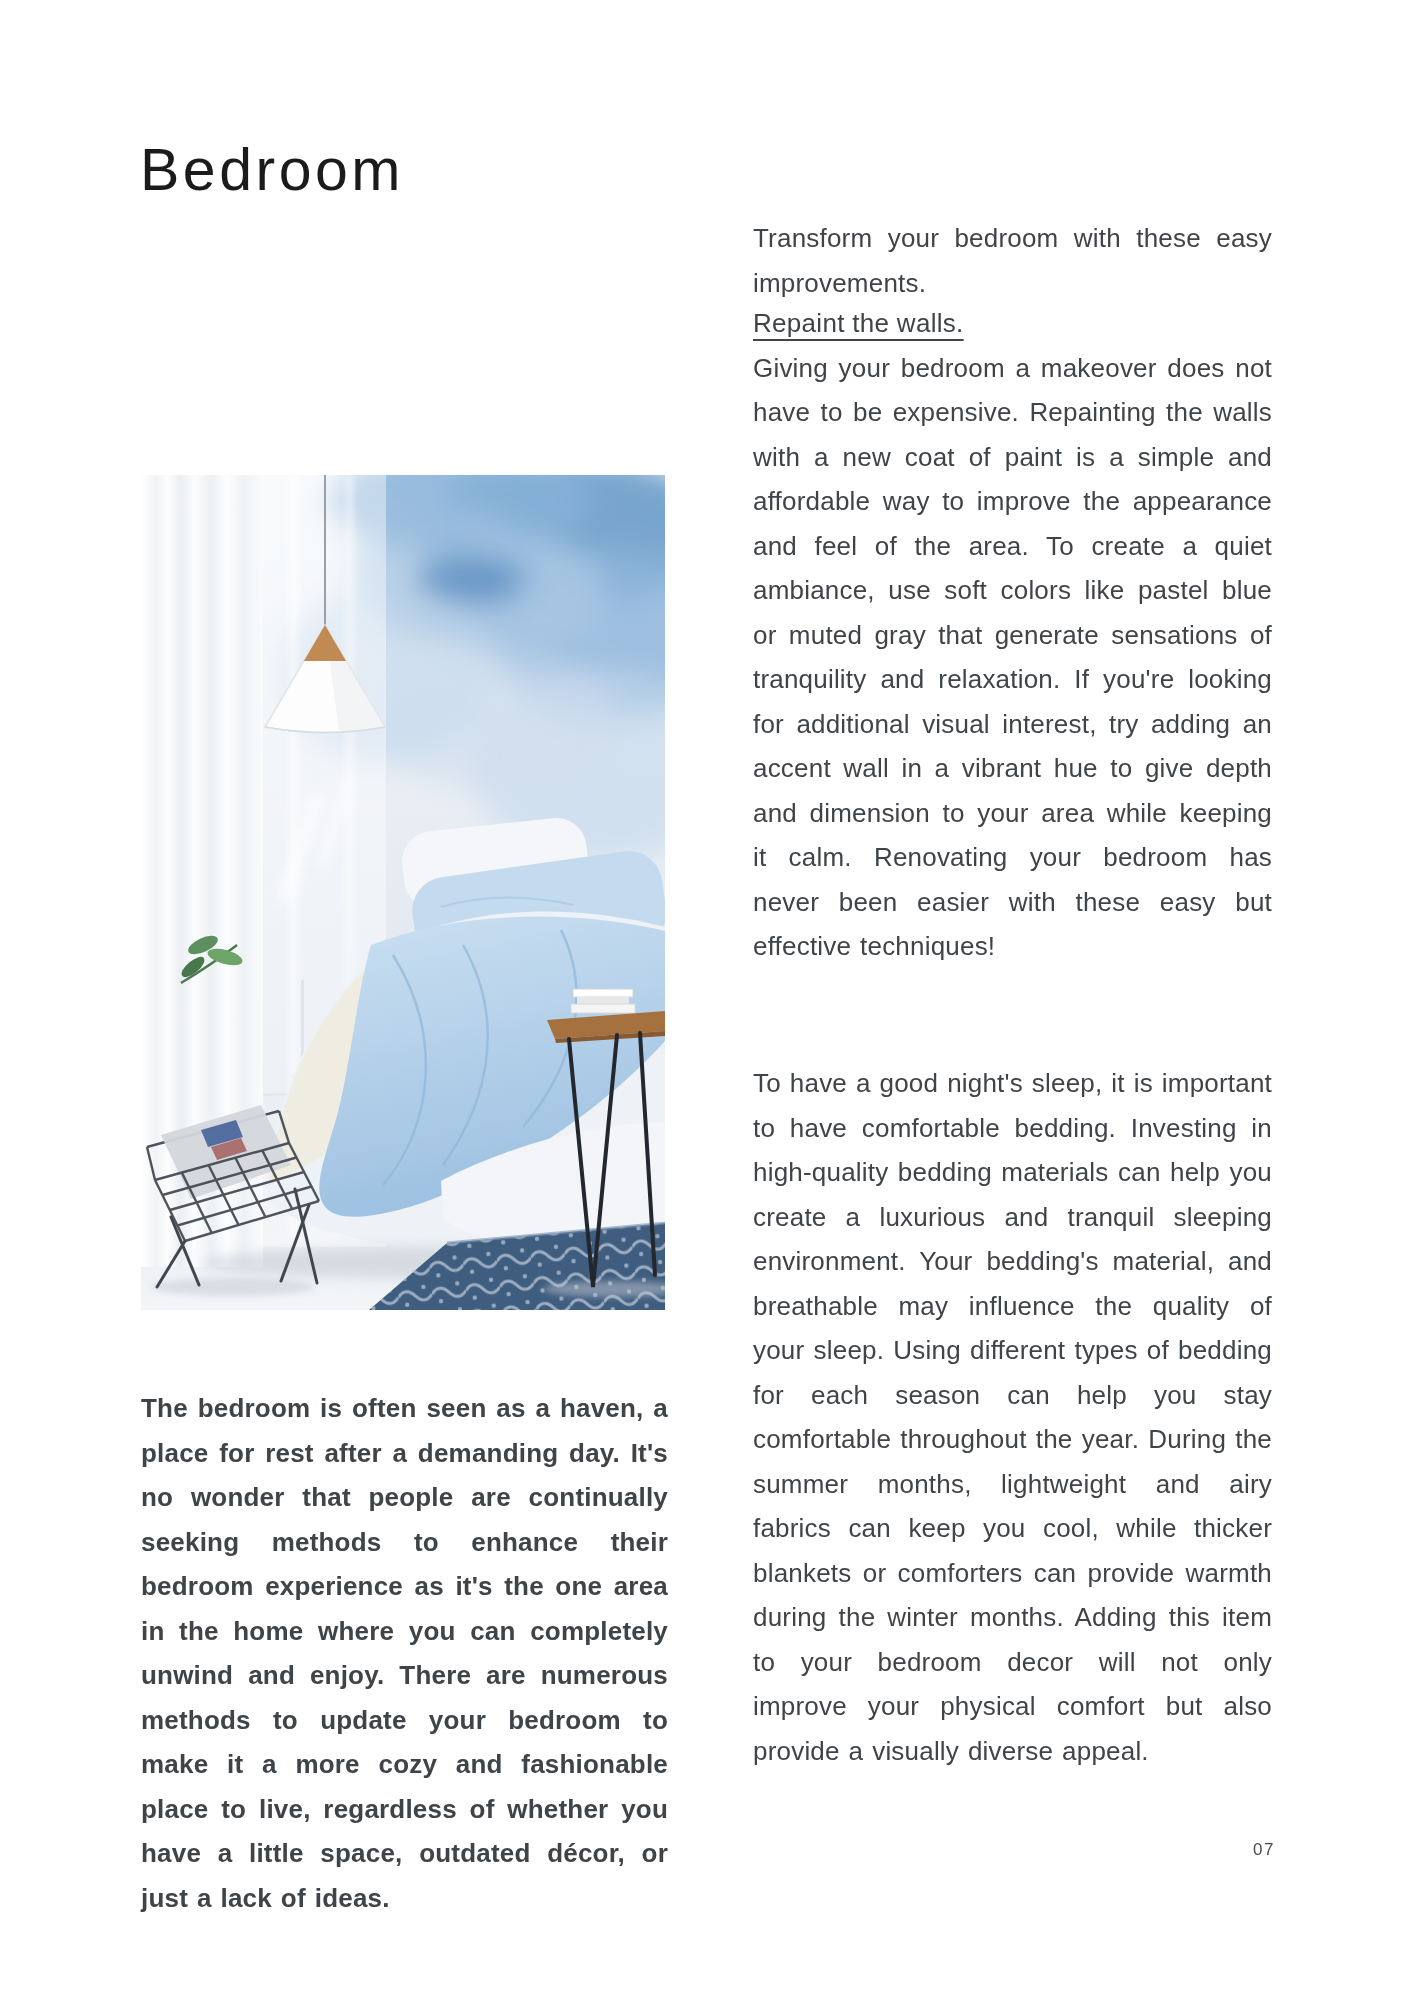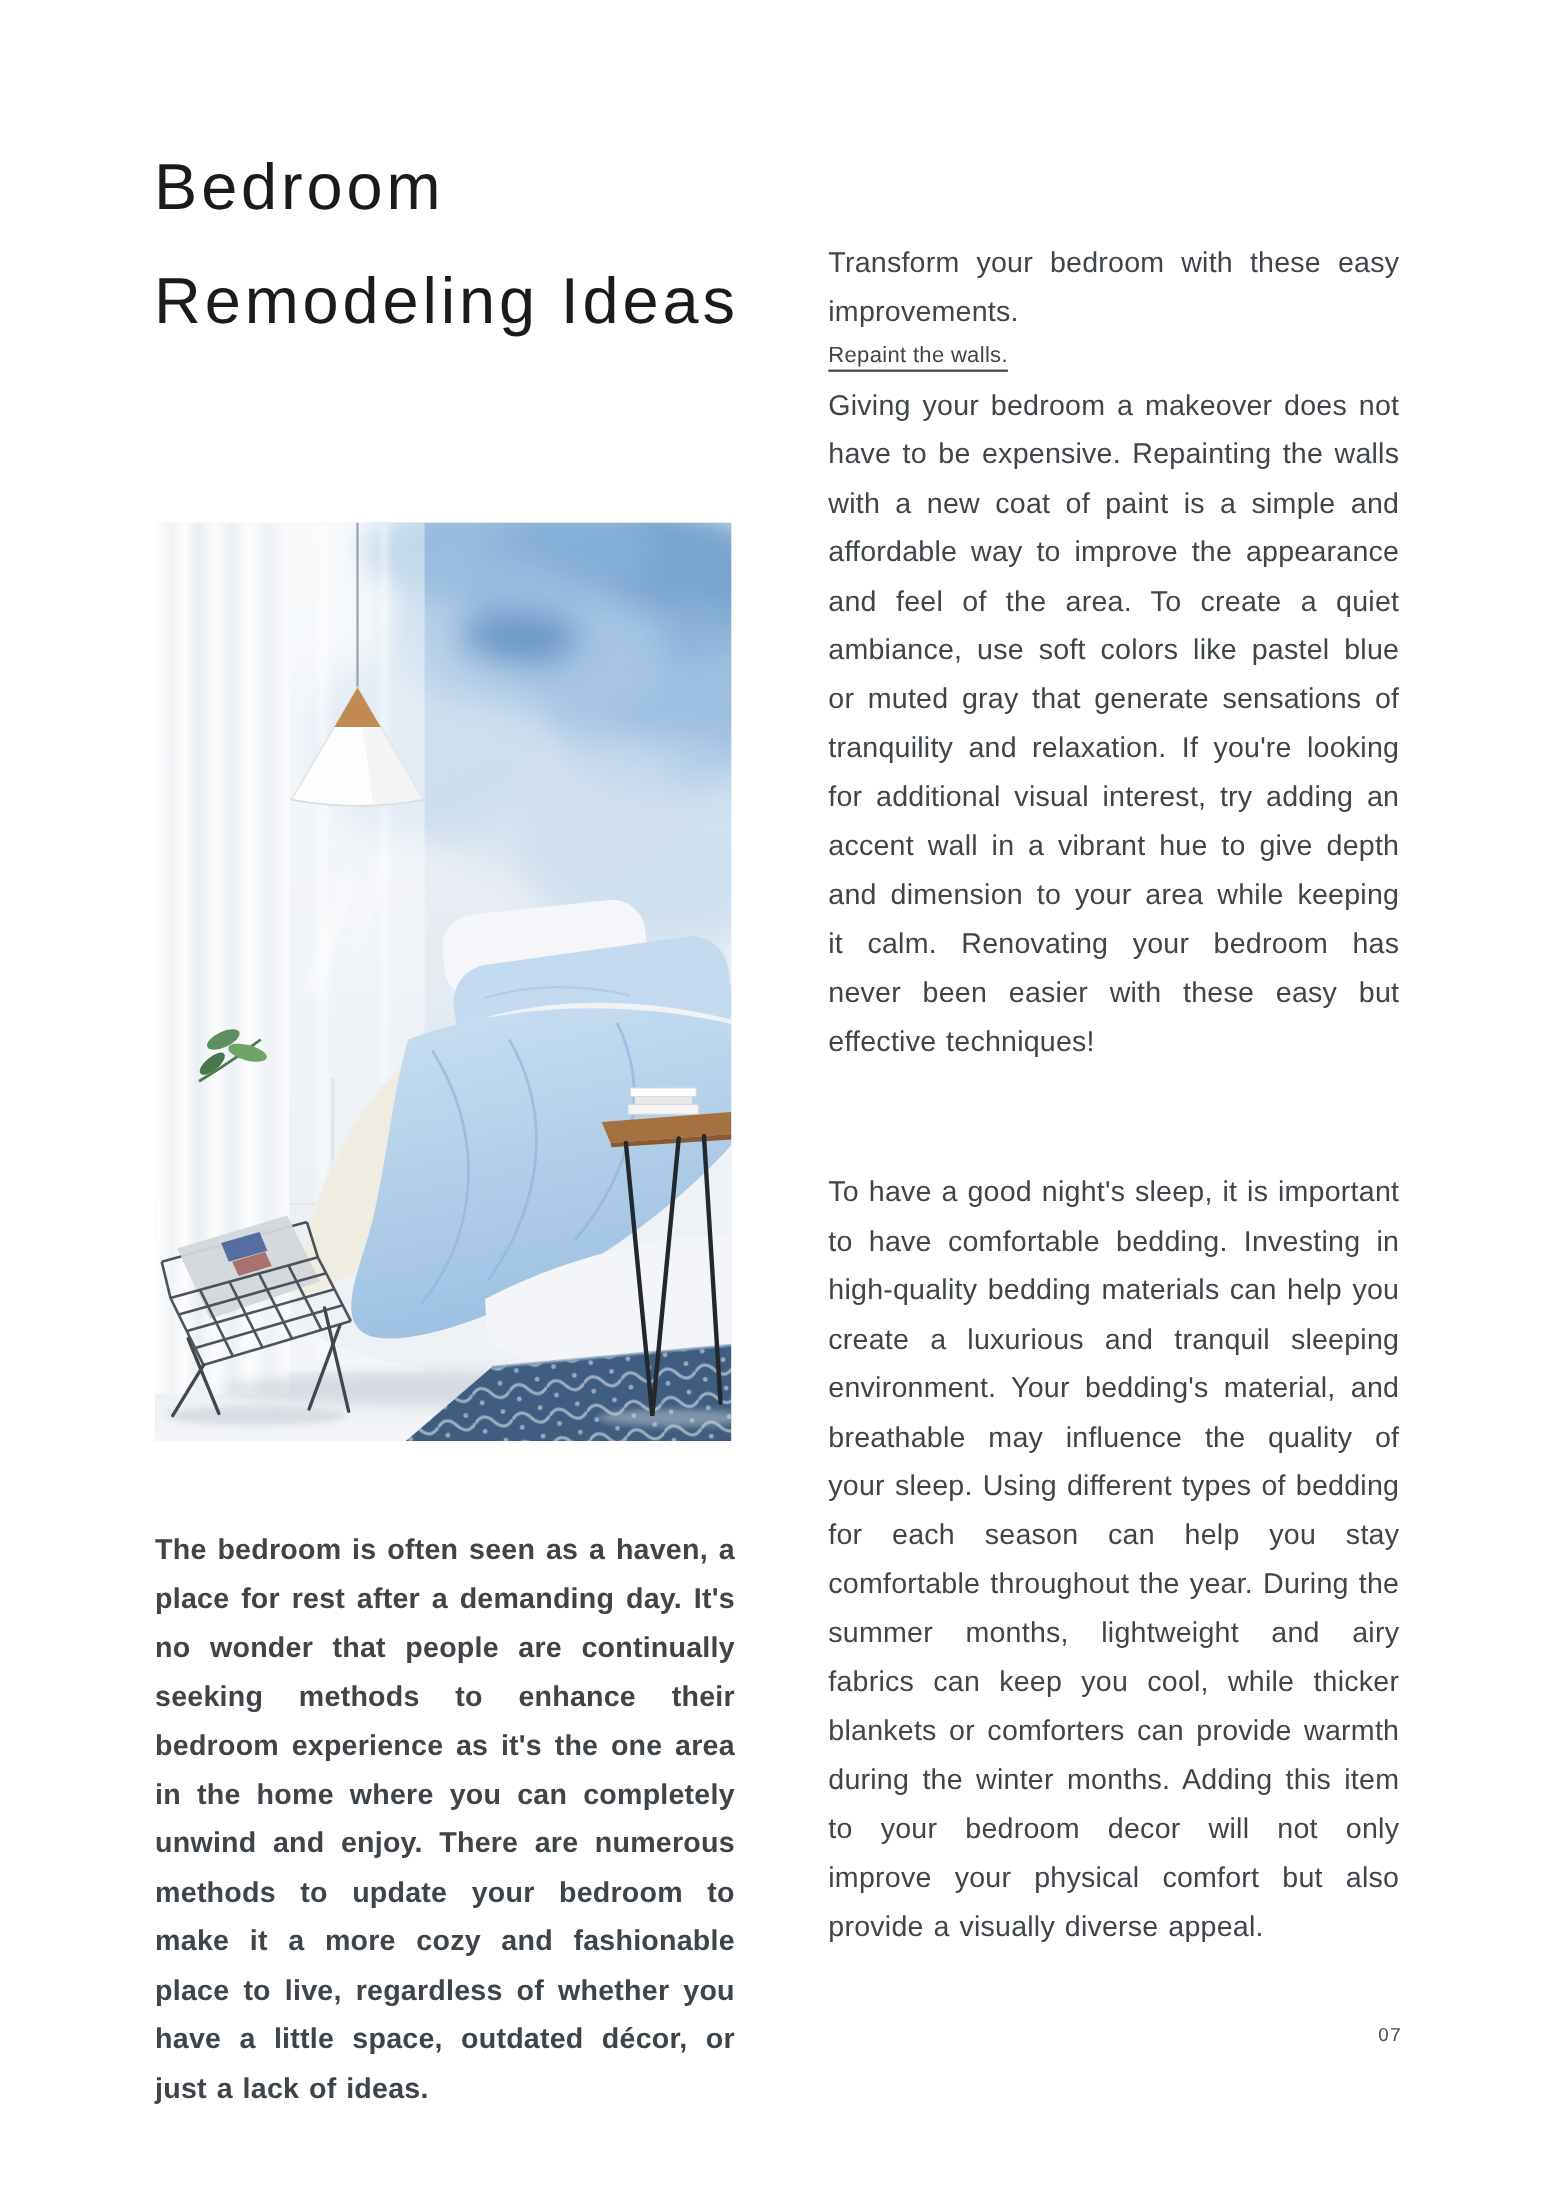--- a/index.html
+++ b/index.html
@@ -17,42 +17,41 @@
   .body-text {
     font-size:26px; line-height:44.5px; text-align:justify;
     letter-spacing:0.2px; word-spacing:1.5px; font-weight:300; color:#3f4449;
   }
   .left-para  { position:absolute; left:141px; top:1360px; width:527px;font-weight:bold; }
   .right-intro{ position:absolute; left:753px; top:190px;  width:519px; }
   .section    { position:absolute; left:753px; width:519px; }
   .section-1  { top:301px; }
   .section-2  { top:1061px; }
   .sec-heading{
-    margin:0; font-size:20px; font-weight:300; line-height:44.5px;
+    margin:0; font-size:26px; font-weight:300; line-height:44.5px;
     letter-spacing:0.3px; color:#3f4449;
     text-decoration:underline; text-underline-offset:7px; text-decoration-thickness:1.5px;
   }
   .photo {
     position:absolute; left:141px; top:475px; width:524px; height:835px;
     overflow:hidden; background:#eef2f7;
   }
   .photo svg { display:block; }
   .page-num {
     position:absolute; left:1205px; top:1840px;
     font-size:17px; letter-spacing:1.5px; color:#4c4c4c; font-weight:300;margin-left:48px;
   }
 </style>
 </head>
 <body>
 
 <div class="page">
 
   <div class="title">
     <div class="t-line">Bedroom</div>
-    <div class="t-line">Remodeling Ideas</div>
   </div>
 
   <div class="photo" role="img" aria-label="Bedroom with a blue watercolor accent wall, white sheer curtains, a white cone pendant lamp with wooden tip, a bed with pastel blue and cream bedding, a wooden side table with black hairpin legs holding books, a black wire magazine rack and a blue patterned rug on a pale floor">
     <svg width="524" height="835" viewBox="0 0 524 835" xmlns="http://www.w3.org/2000/svg">
       <defs>
         <linearGradient id="wallGrad" x1="0" y1="0" x2="0" y2="1">
           <stop offset="0" stop-color="#f3f6fa"></stop>
           <stop offset="0.55" stop-color="#e4eaf1"></stop>
           <stop offset="1" stop-color="#dde3ec"></stop>
         </linearGradient>

